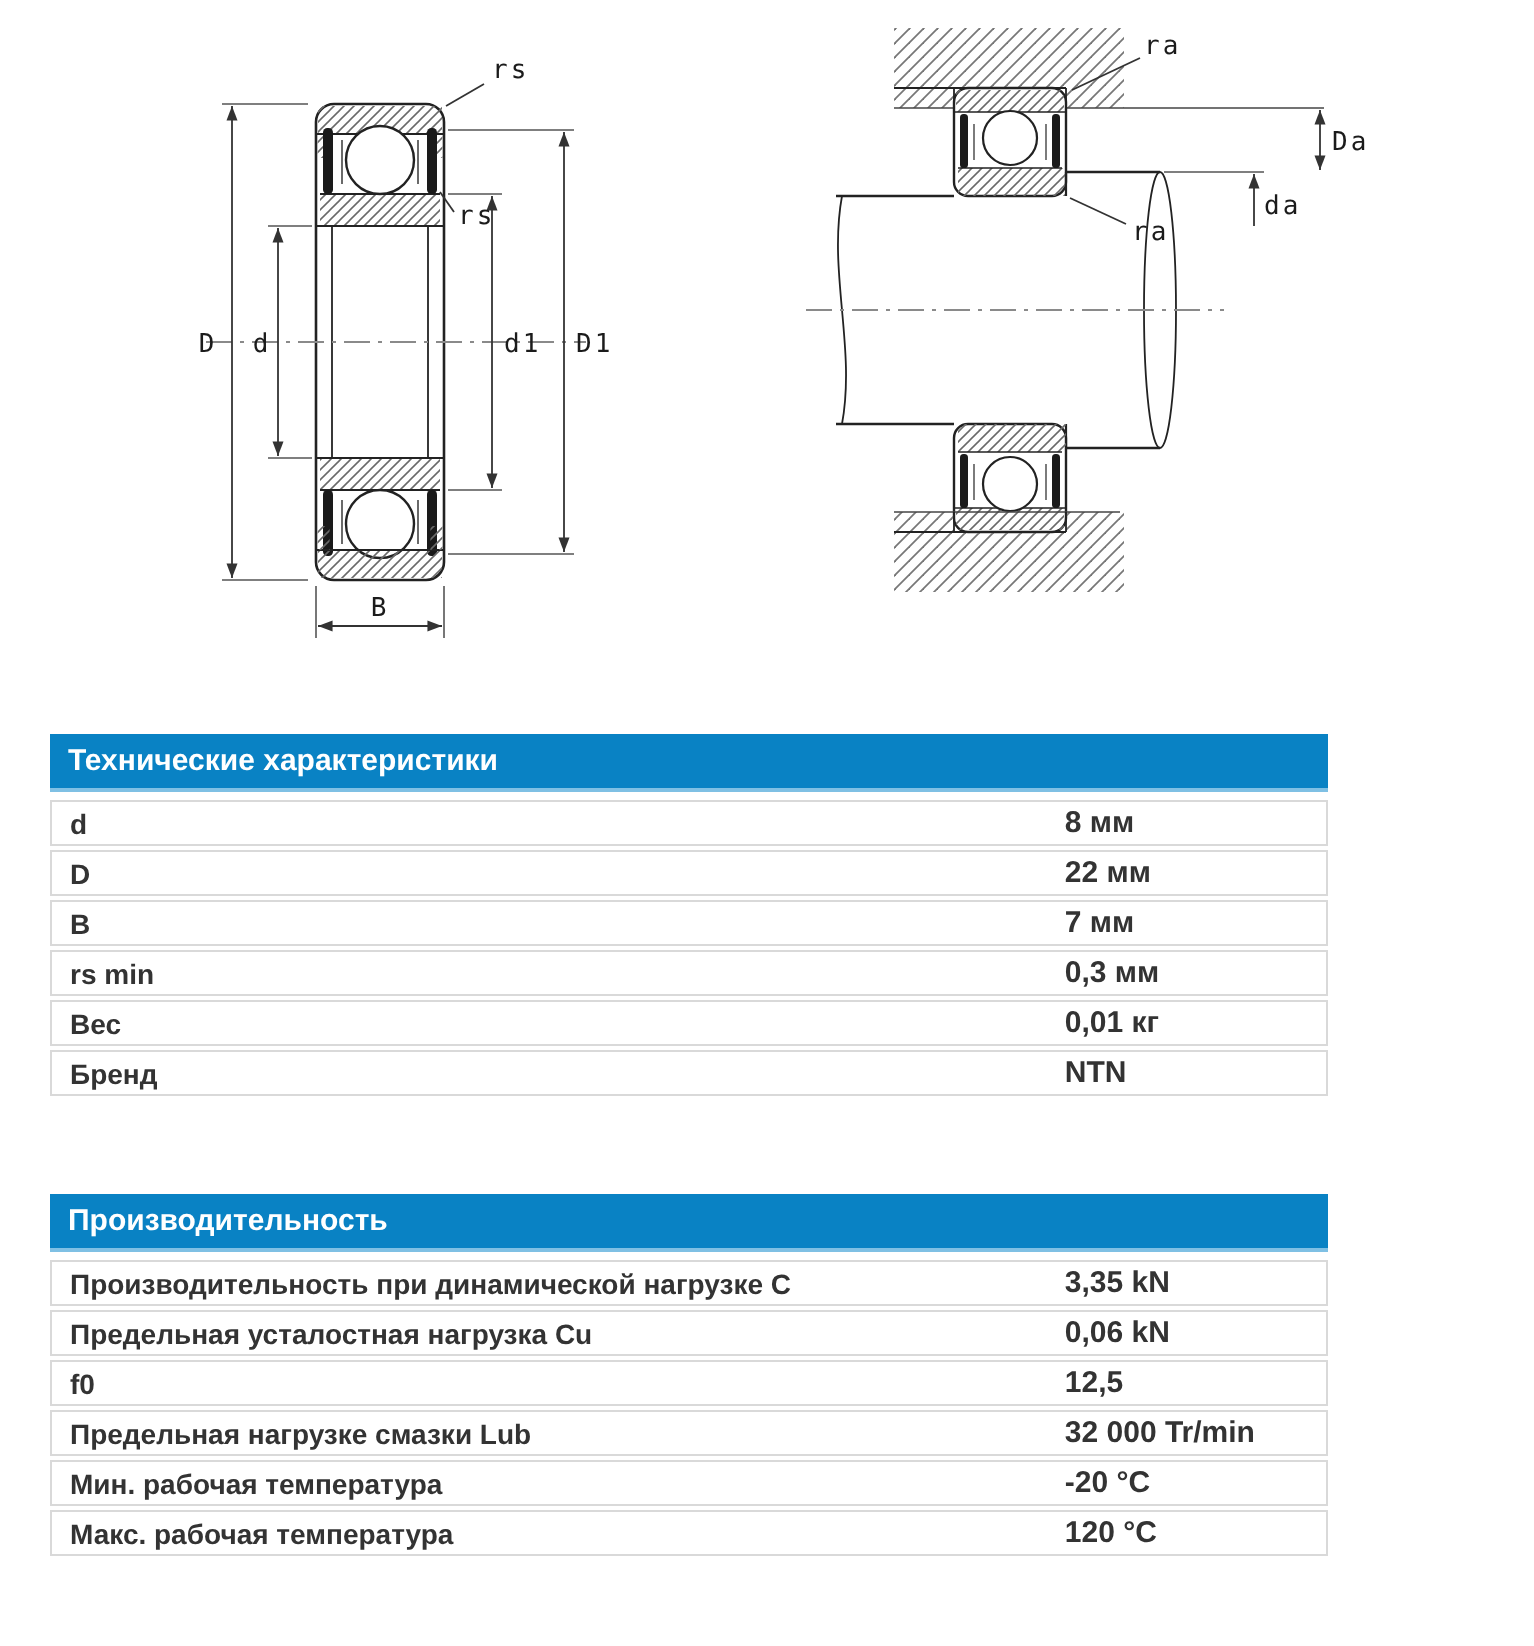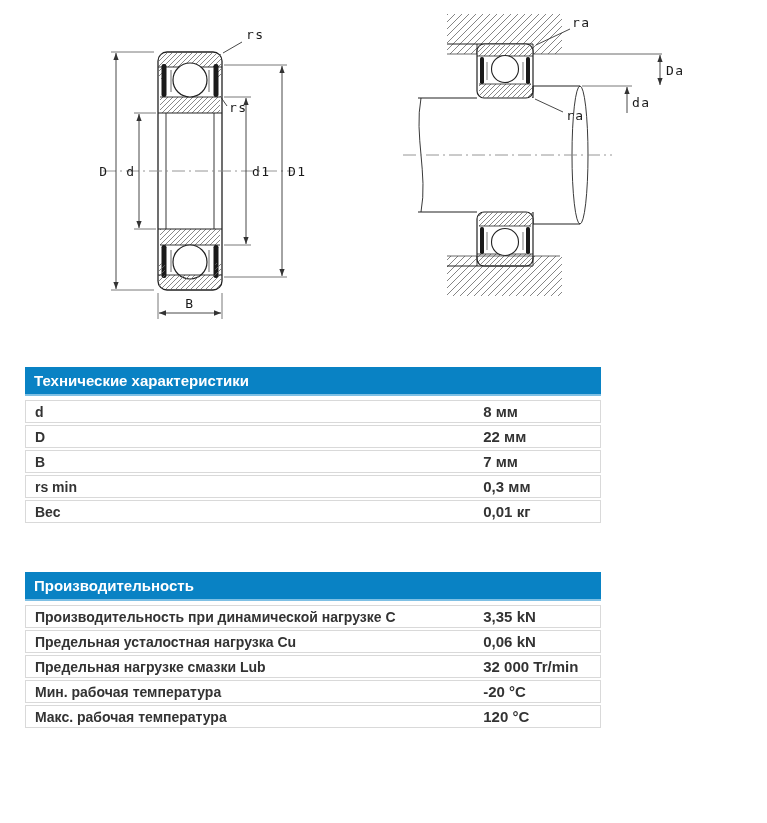--- a/index.html
+++ b/index.html
@@ -4,21 +4,21 @@
 <style>
   * { box-sizing: border-box; margin: 0; padding: 0; }
   html, body { background: #ffffff; }
   body {
     width: 767px; height: 823px;
     font-family: "Liberation Sans", sans-serif;
     color: #333;
     overflow: hidden;
   }
   .diagram-wrap { width: 767px; height: 345px; }
-  .tbl-section { width: 576px; margin-left: 25px; }
+  .tbl-section { width: 639px; margin-left: 25px; }
   .tbl-section.first { margin-top: 22px; }
   .tbl-section.second { margin-top: 47px; }
   .tbl-header {
     background: var(--header-bg, #0982c4);
     color: var(--header-text, #ffffff);
     font-weight: bold;
     font-size: 15px;
     line-height: 19px;
     padding: 4px 9px;
     border-bottom: 2px solid var(--header-edge, #7fc0e4);
@@ -238,37 +238,45 @@
           <td class="cell-value">7 мм</td>
         </tr>
         <tr>
           <td class="cell-label">rs min</td>
           <td class="cell-value">0,3 мм</td>
         </tr>
         <tr>
           <td class="cell-label">Вес</td>
           <td class="cell-value">0,01 кг</td>
         </tr>
+        <tr>
+          <td class="cell-label">Бренд</td>
+          <td class="cell-value">NTN</td>
+        </tr>
       </tbody>
   </table>
 </div>
 
 <div class="tbl-section second">
   <div class="tbl-header">Производительность</div>
   <table class="spec-table">
     <tbody>
         <tr>
           <td class="cell-label">Производительность при динамической нагрузке C</td>
           <td class="cell-value">3,35 kN</td>
         </tr>
         <tr>
           <td class="cell-label">Предельная усталостная нагрузка Cu</td>
           <td class="cell-value">0,06 kN</td>
         </tr>
         <tr>
+          <td class="cell-label">f0</td>
+          <td class="cell-value">12,5</td>
+        </tr>
+        <tr>
           <td class="cell-label">Предельная нагрузке смазки Lub</td>
           <td class="cell-value">32 000 Tr/min</td>
         </tr>
         <tr>
           <td class="cell-label">Мин. рабочая температура</td>
           <td class="cell-value">-20 °C</td>
         </tr>
         <tr>
           <td class="cell-label">Макс. рабочая температура</td>
           <td class="cell-value">120 °C</td>

